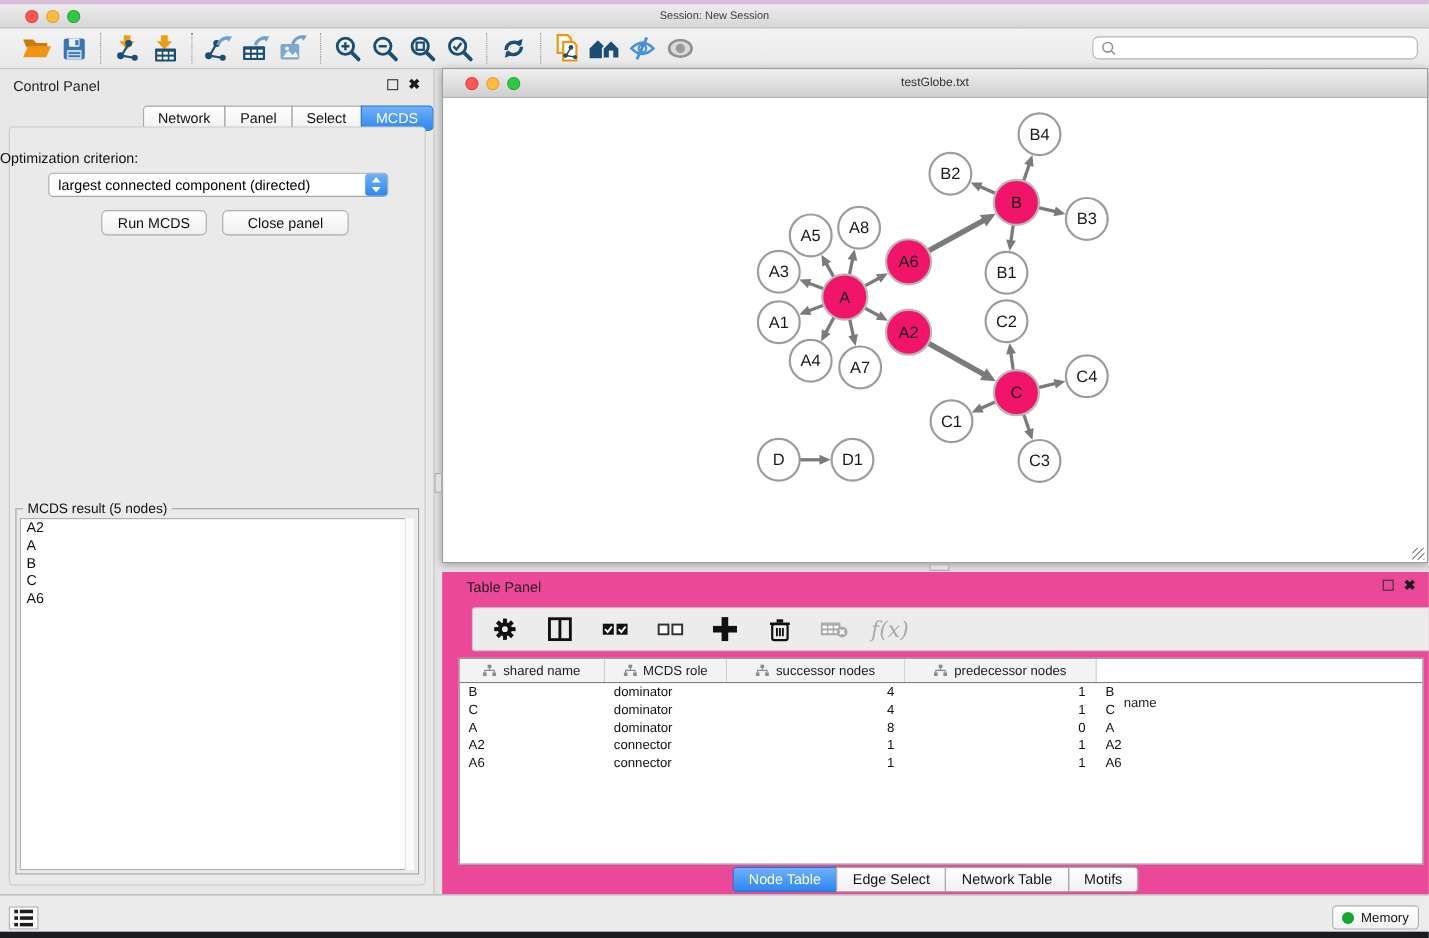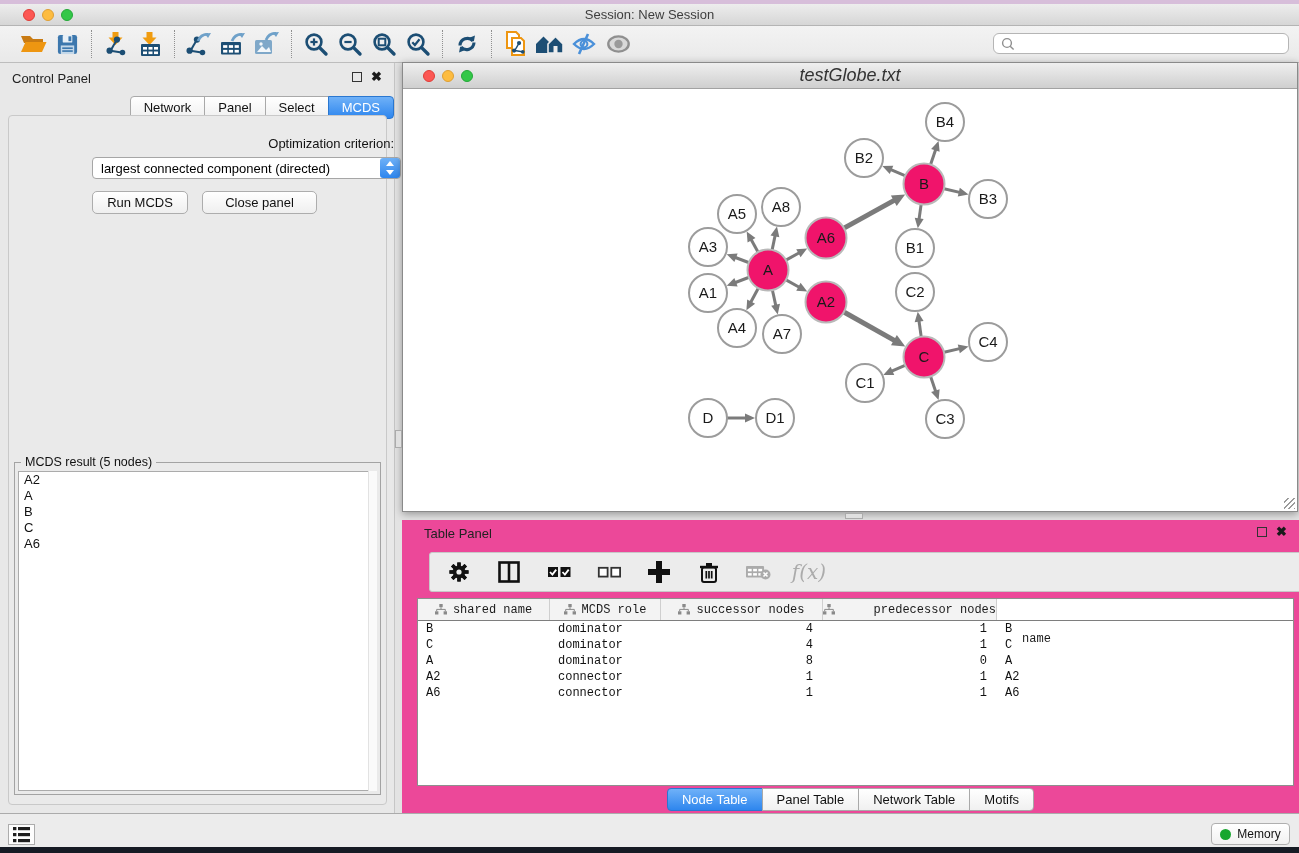--- a/index.html
+++ b/index.html
@@ -4,21 +4,21 @@
 <style>
   * { margin:0; padding:0; box-sizing:border-box; }
   html,body { width:1299px; height:853px; overflow:hidden; }
   body { font-family:"Liberation Sans", sans-serif; background:#E3E3E3; position:relative; }
 
   
   .wallpaper-top { position:absolute; left:0; top:0; width:1299px; height:4px; background:#D7BEDA; }
   .titlebar { position:absolute; left:0; top:4px; width:1299px; height:22px;
     background:linear-gradient(#EDEDED,#D6D6D6); border-bottom:1px solid #B4B4B4; }
   .titlebar .title { position:absolute; left:0; right:0; top:0; text-align:center;
-    font-size:13px; line-height:21px; color:#3E3E3E; }
+    font-size:10px; line-height:21px; color:#3E3E3E; }
   .lights { position:absolute; left:23px; top:5px; display:flex; gap:7px; }
   .light { width:12px; height:12px; border-radius:50%; }
   .light.red { background:#FC5753; border:1px solid #DF3D38; }
   .light.yellow { background:#FDBC40; border:1px solid #DE9F34; }
   .light.green { background:#33C748; border:1px solid #24A838; }
 
   
   .toolbar { position:absolute; left:0; top:26px; width:1299px; height:37px;
     background:linear-gradient(#F3F3F3,#E9E9E9); border-bottom:1px solid #BDBDBD;
     display:flex; align-items:center; padding-left:16px; }
@@ -42,23 +42,23 @@
 
   .cp-tabs { position:absolute; left:0; top:33px; width:100%; display:flex; justify-content:flex-end; }
   .seg { font-size:13px; padding:3px 13px; background:linear-gradient(#FFFFFF,#F0F0F0);
     border:1px solid #A9A9A9; margin-left:-1px; color:#111; }
   .seg:first-child { border-radius:4px 0 0 4px; margin-left:0; }
   .seg:last-child { border-radius:0 4px 4px 0; }
   .seg.sel { background:linear-gradient(#6FB1F8,#2E86EE); color:#fff; border-color:#2A77D0; }
 
   .cp-card { position:absolute; left:8px; top:52px; width:379px; height:690px;
     background:#EAEAEA; border:1px solid #C9C9C9; border-radius:4px; }
-  .opt-label { position:absolute; left:0; width:100%; top:73px; text-align:right; font-size:13px; color:#111; }
+  .opt-label { position:absolute; left:0; width:100%; top:73px; text-align:left; font-size:13px; color:#111; }
   .dropdown { position:absolute; left:44px; top:94px; width:309px; height:22px; background:#fff;
-    border:1px solid #A6A6A6; border-radius:4px; font-size:13px; display:flex; align-items:center;margin-left:48px; }
+    border:1px solid #A6A6A6; border-radius:4px; font-size:13px; display:flex; align-items:center; }
   .dropdown .dval { padding-left:8px; flex:1; white-space:nowrap; overflow:hidden; }
   .dd-step { width:20px; height:20px; margin:0; border-radius:3px;
     background:linear-gradient(#6FB1F8,#2E86EE); position:relative; }
   .dd-step:before, .dd-step:after { content:""; position:absolute; left:5.5px; border-left:4.5px solid transparent;
     border-right:4.5px solid transparent; }
   .dd-step:before { top:3px; border-bottom:5px solid #fff; }
   .dd-step:after { bottom:3px; border-top:5px solid #fff; }
   .btn { position:absolute; height:23px; background:linear-gradient(#FFFFFF,#EFEFEF);
     border:1px solid #ADADAD; border-radius:5px; font-size:13px; color:#111;
     display:flex; align-items:center; justify-content:center; font-family:"Liberation Sans",sans-serif; }
@@ -70,42 +70,42 @@
     border:1px solid #ABABAB; overflow:hidden; }
   .result-list .item { font-size:13px; line-height:16px; padding-left:5px; color:#111; }
   .result-scroll { position:absolute; right:0; top:0; bottom:0; width:9px; background:#FAFAFA;
     border-left:1px solid #E2E2E2; }
 
   
   .netframe { position:absolute; left:402px; top:62px; width:896px; height:450px;
     border:1px solid #8A8A8A; box-shadow:0 2px 8px rgba(0,0,0,.35); background:#fff; }
   .netframe .nf-title { position:absolute; left:0; top:0; width:100%; height:26px;
     background:linear-gradient(#EFEFEF,#CFCFCF); border-bottom:1px solid #A2A2A2; }
-  .nf-title .title { text-align:center; font-size:18px; line-height:25px; color:#333;font-style:italic; }
+  .nf-title .title { text-align:center; font-size:11px; line-height:25px; color:#333; }
   .nf-title .lights { left:20px; top:7px; }
   .nf-canvas { position:absolute; left:0; top:26px; right:0; bottom:0; background:#fff; }
   .resize-grip { position:absolute; right:2px; bottom:2px; width:11px; height:11px;
     background:repeating-linear-gradient(135deg, transparent 0 2.5px, #9B9B9B 2.5px 4px); }
   .divider-grip-v { position:absolute; left:395px; top:430px; width:7px; height:18px;
     background:#E0E0E0; border:1px solid #ABABAB; }
   .divider-grip-h { position:absolute; left:845px; top:513px; width:18px; height:6px;
     background:#E0E0E0; border:1px solid #ABABAB; }
 
   
   .tp { position:absolute; left:402px; top:520px; width:897px; height:293px; background:#ec4899; }
   .tp .panel-title { left:22px; top:6px; }
   .tp .panel-winicons { right:12px; top:7px; }
   .tp-toolbar { position:absolute; left:27px; top:32px; width:876px; height:40px;
     background:#ECECEC; border:1px solid #C8C8C8; border-radius:3px;
     display:flex; align-items:center; gap:24px; padding-left:16px;text-align:right; }
   .tp-toolbar .tbtn { width:26px; }
   .fx { font-family:"DejaVu Serif", serif; font-style:italic; font-size:20px; color:#ABABAB; }
 
   .ntable { position:absolute; left:15px; top:78px; width:877px; height:188px;
-    background:#fff; border:1px solid #8E8E8E; overflow:hidden;font-family:Liberation Mono, monospace; }
+    background:#fff; border:1px solid #8E8E8E; overflow:hidden; }
   .thead { display:flex; height:22px; border-bottom:1px solid #7E7E7E; background:#fff; }
   .th { background:#F3F3F3; border-right:1px solid #CFCFCF; display:flex; align-items:center;
     justify-content:center; gap:6px; font-size:12px; color:#1A1A1A; }
   .trow { display:flex; height:16px; }
   .td { font-size:12px; line-height:16px; color:#111; white-space:nowrap; overflow:hidden; }
   .td.l { padding-left:8px; text-align:left; }
   .td.r { padding-right:10px; text-align:right; }
 
   .tp-tabs { position:absolute; left:0; top:268px; width:100%; display:flex; justify-content:center; }
   .tp-tabs .seg { padding:3px 14px;text-align:center; }
@@ -602,21 +602,21 @@
           <svg width="12" height="11" viewBox="0 0 12 11">
             <g fill="#8A8A8A">
               <rect x="4.3" y="0" width="3.4" height="3.2"></rect>
               <rect x="0" y="7.3" width="3.4" height="3.2"></rect>
               <rect x="8.6" y="7.3" width="3.4" height="3.2"></rect>
             </g>
             <path d="M6 3.2 v2.2 M1.7 7.3 V5.4 h8.6 v1.9" stroke="#8A8A8A" fill="none"></path>
           </svg>
           <span>successor nodes</span>
         </div>
-        <div class="th" style="width: 174px; justify-content: space-between;">
+        <div class="th" style="width: 174px;">
           <svg width="12" height="11" viewBox="0 0 12 11">
             <g fill="#8A8A8A">
               <rect x="4.3" y="0" width="3.4" height="3.2"></rect>
               <rect x="0" y="7.3" width="3.4" height="3.2"></rect>
               <rect x="8.6" y="7.3" width="3.4" height="3.2"></rect>
             </g>
             <path d="M6 3.2 v2.2 M1.7 7.3 V5.4 h8.6 v1.9" stroke="#8A8A8A" fill="none"></path>
           </svg>
           <span>predecessor nodes</span>
         </div>
@@ -657,21 +657,21 @@
           <div class="td l" style="width: 132px;">A6</div>
           <div class="td l" style="width: 111px;">connector</div>
           <div class="td r" style="width: 162px;">1</div>
           <div class="td r" style="width: 174px;">1</div>
           <div class="td l" style="width: 80px;">A6</div>
         </div>
       </div>
   </div>
   <div class="tp-tabs">
       <span class="seg sel">Node Table</span>
-      <span class="seg">Panel Table</span>
+      <span class="seg">Edge Select</span>
       <span class="seg">Network Table</span>
       <span class="seg">Motifs</span>
     </div>
 </div>
 
 <div class="statusbar">
   <div class="listbtn">
     <svg width="20" height="19" viewBox="0 0 20 19">
         <g fill="#1E1E1E">
           <rect x="1" y="2" width="3.4" height="3.2"></rect>

